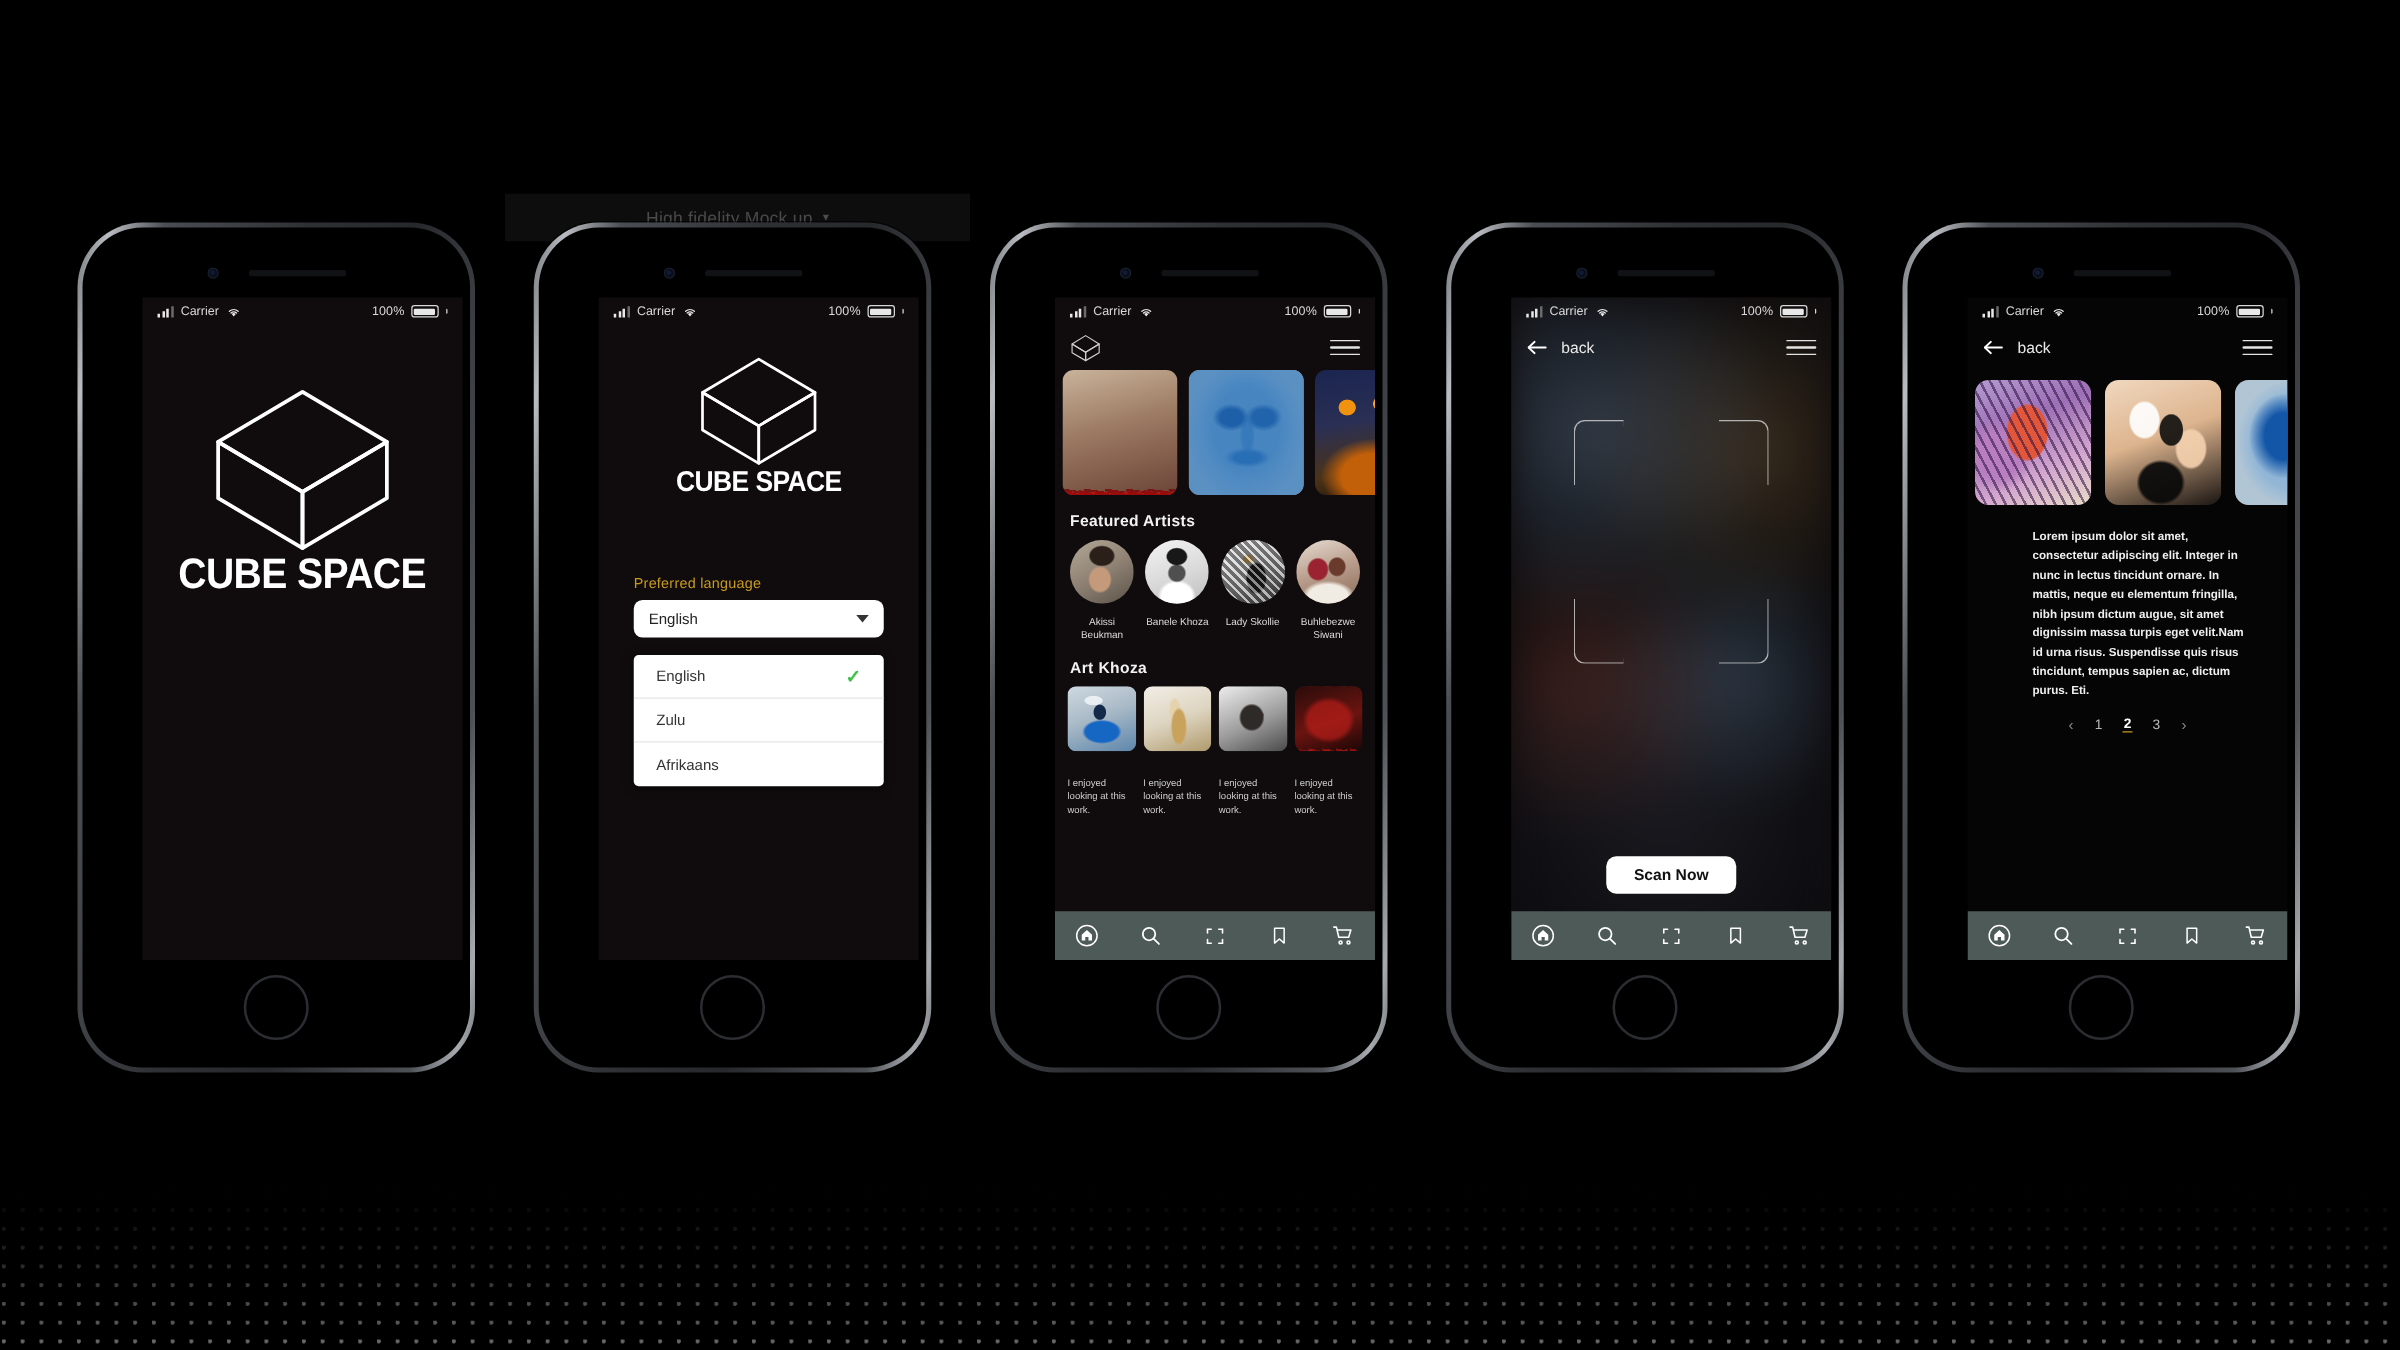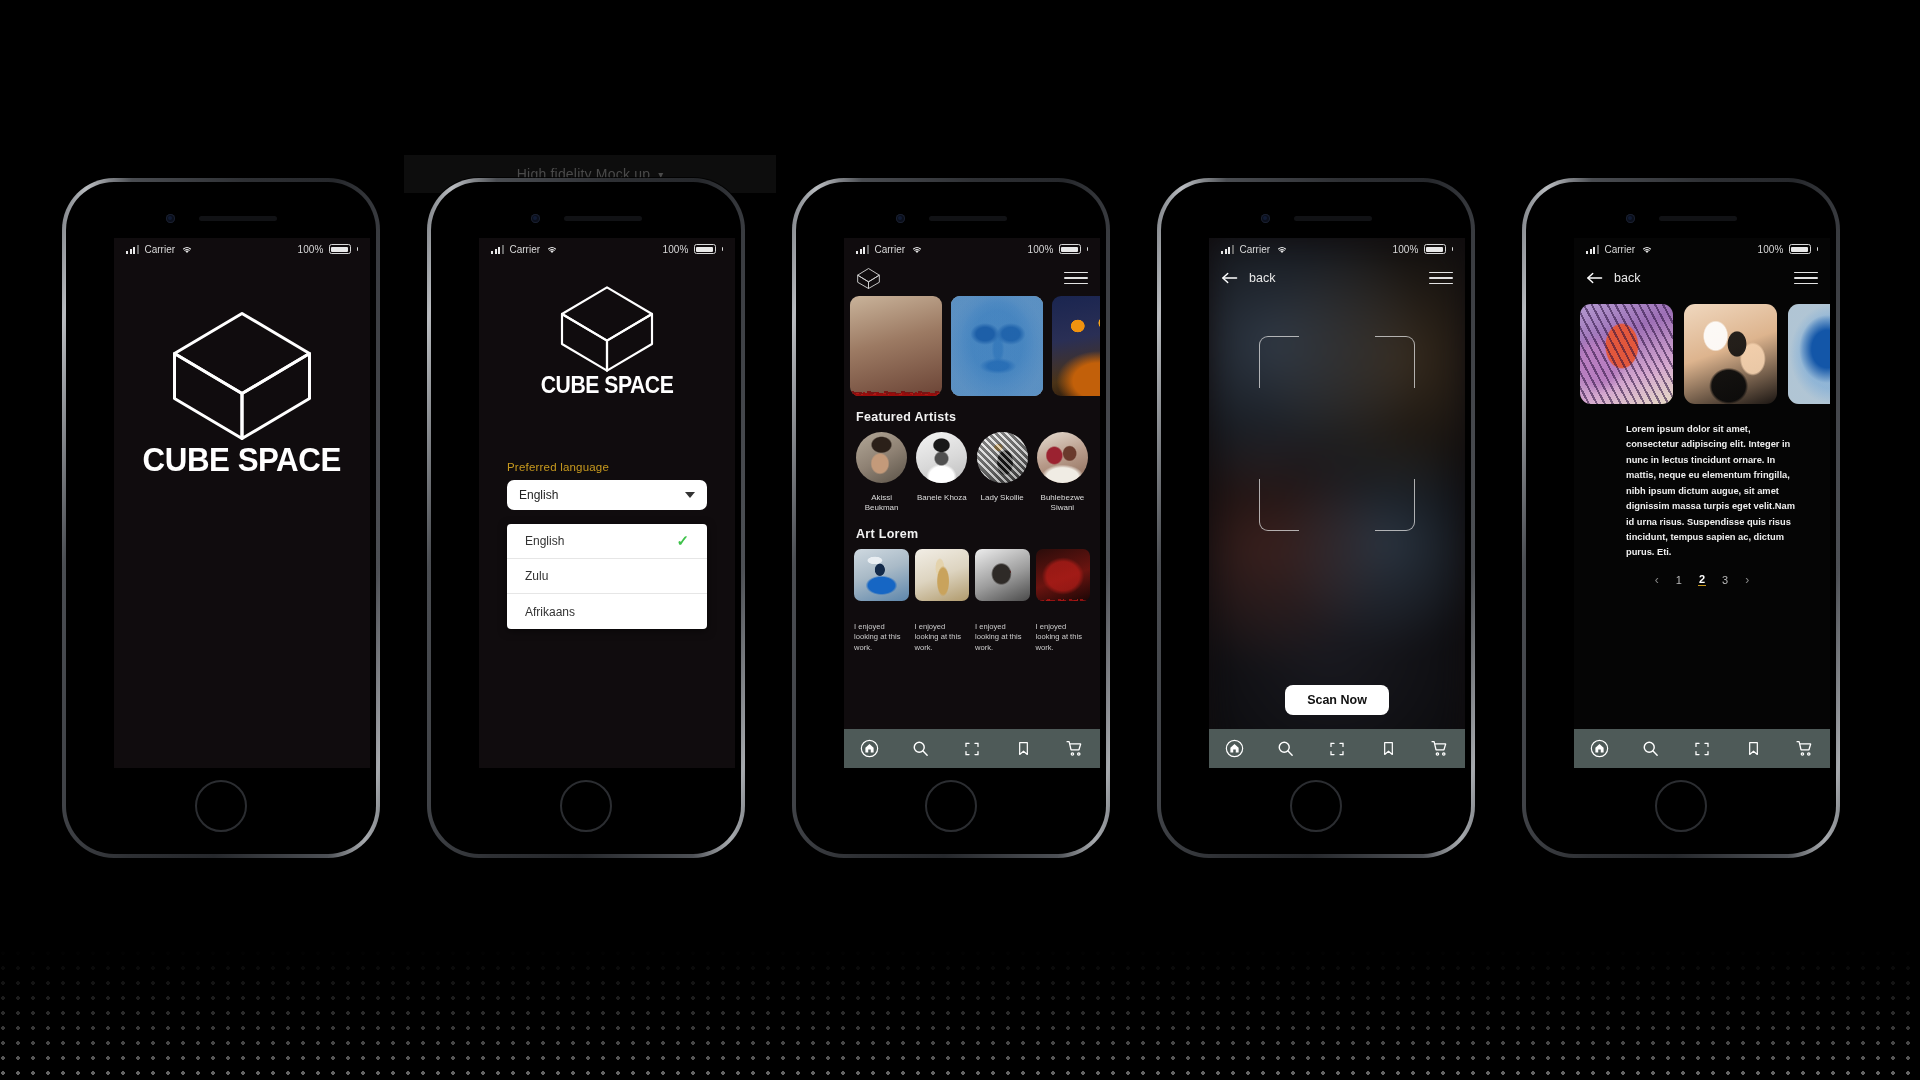--- a/index.html
+++ b/index.html
@@ -520,21 +520,21 @@
             <span class="artist-name">Lady Skollie</span>
           </div>
           <div class="artist">
             <span class="avatar">
                 <span class="art a-artist4"></span>
               </span>
             <span class="artist-name">Buhlebezwe Siwani</span>
           </div>
         </div>
 
-        <div class="sec-title">Art  Lorem</div>
+        <div class="sec-title">Art  Khoza</div>
         <div class="corner-row">
           <div class="corner-item">
             <span class="corner-thumb">
                 <span class="art a-c1"></span>
               </span>
             <span class="corner-cap">I enjoyed looking at this work.</span>
           </div>
           <div class="corner-item">
             <span class="corner-thumb">
                 <span class="art a-c2"></span>

